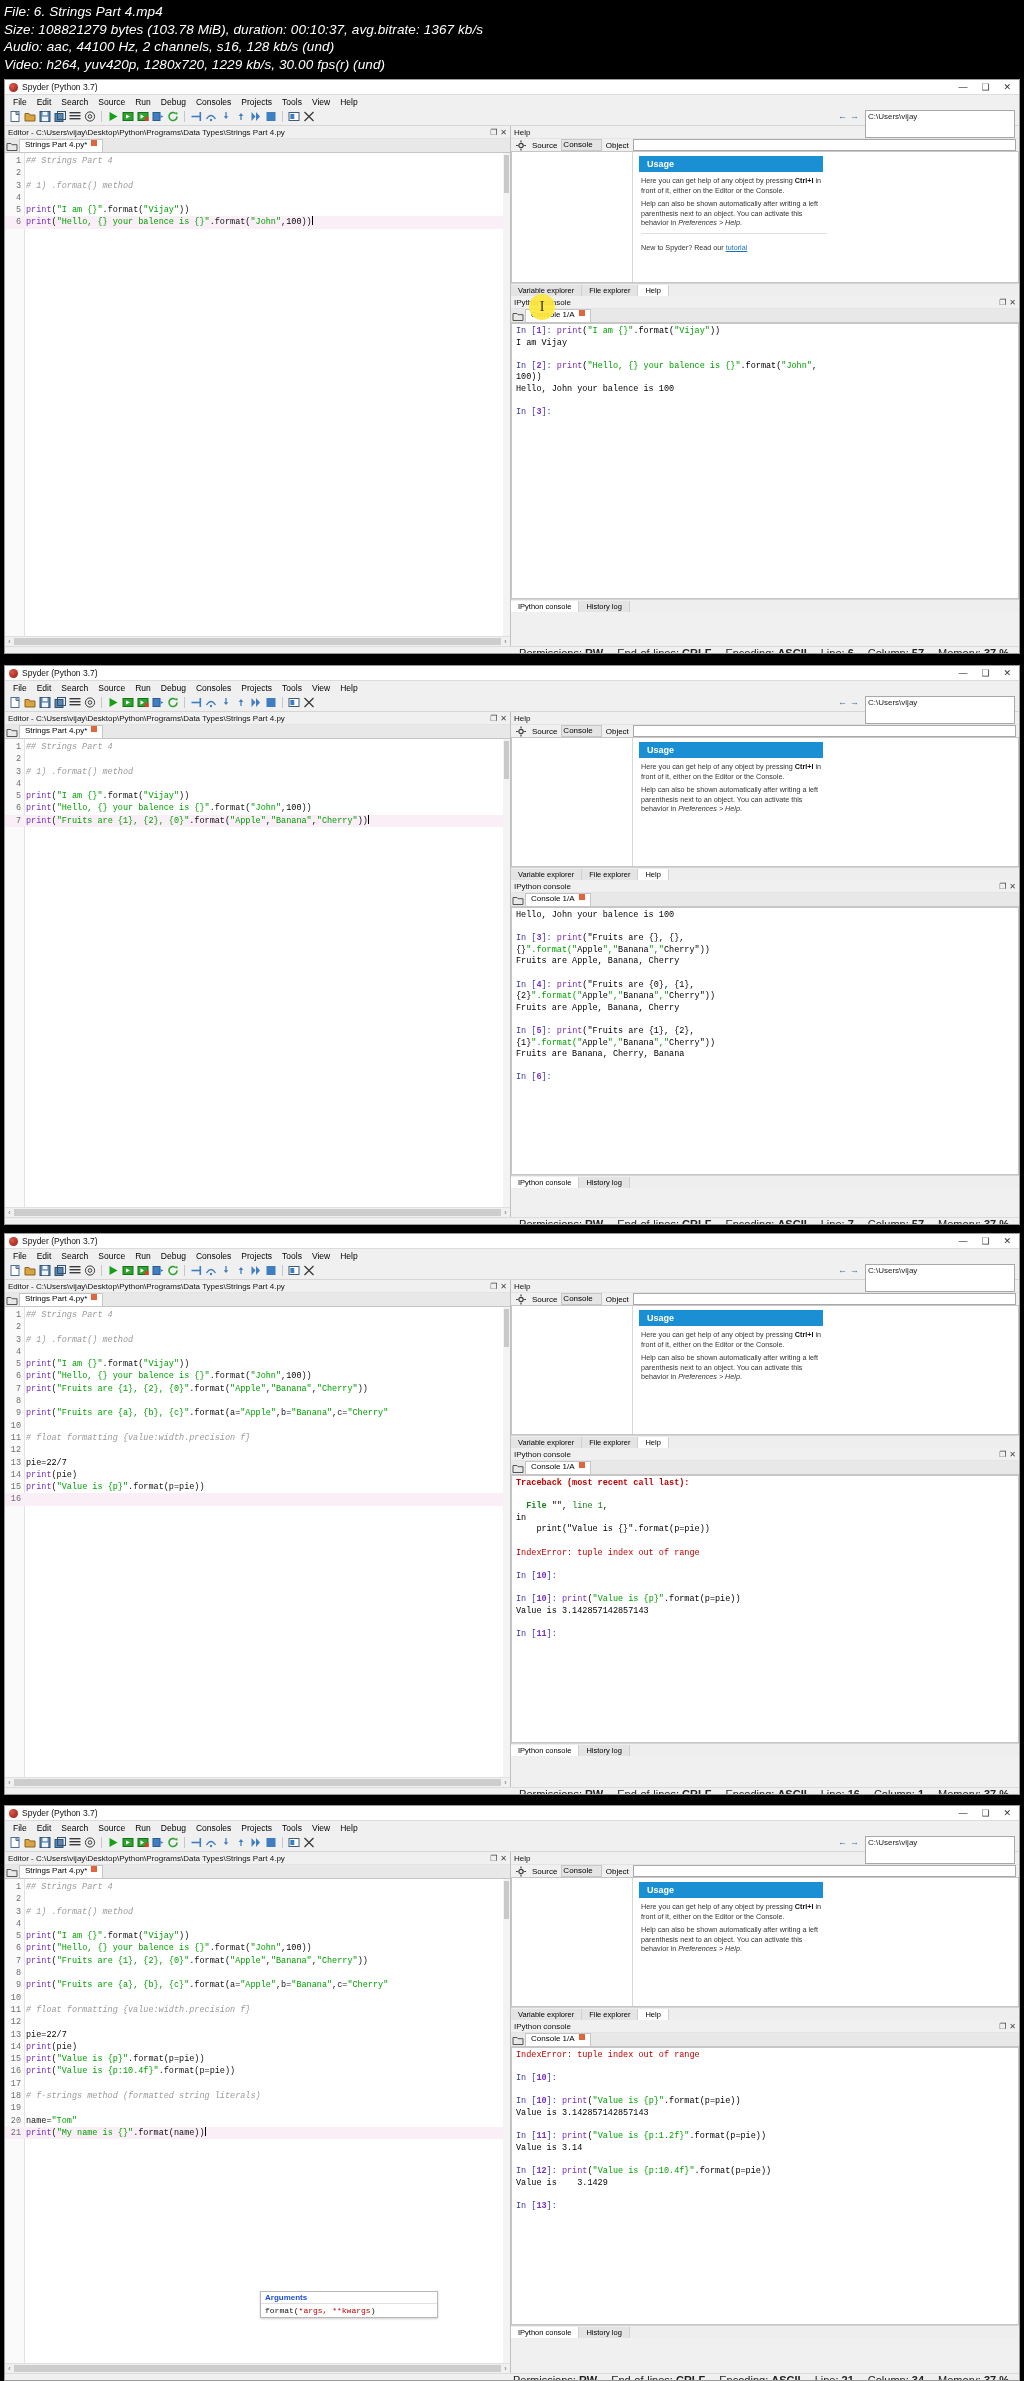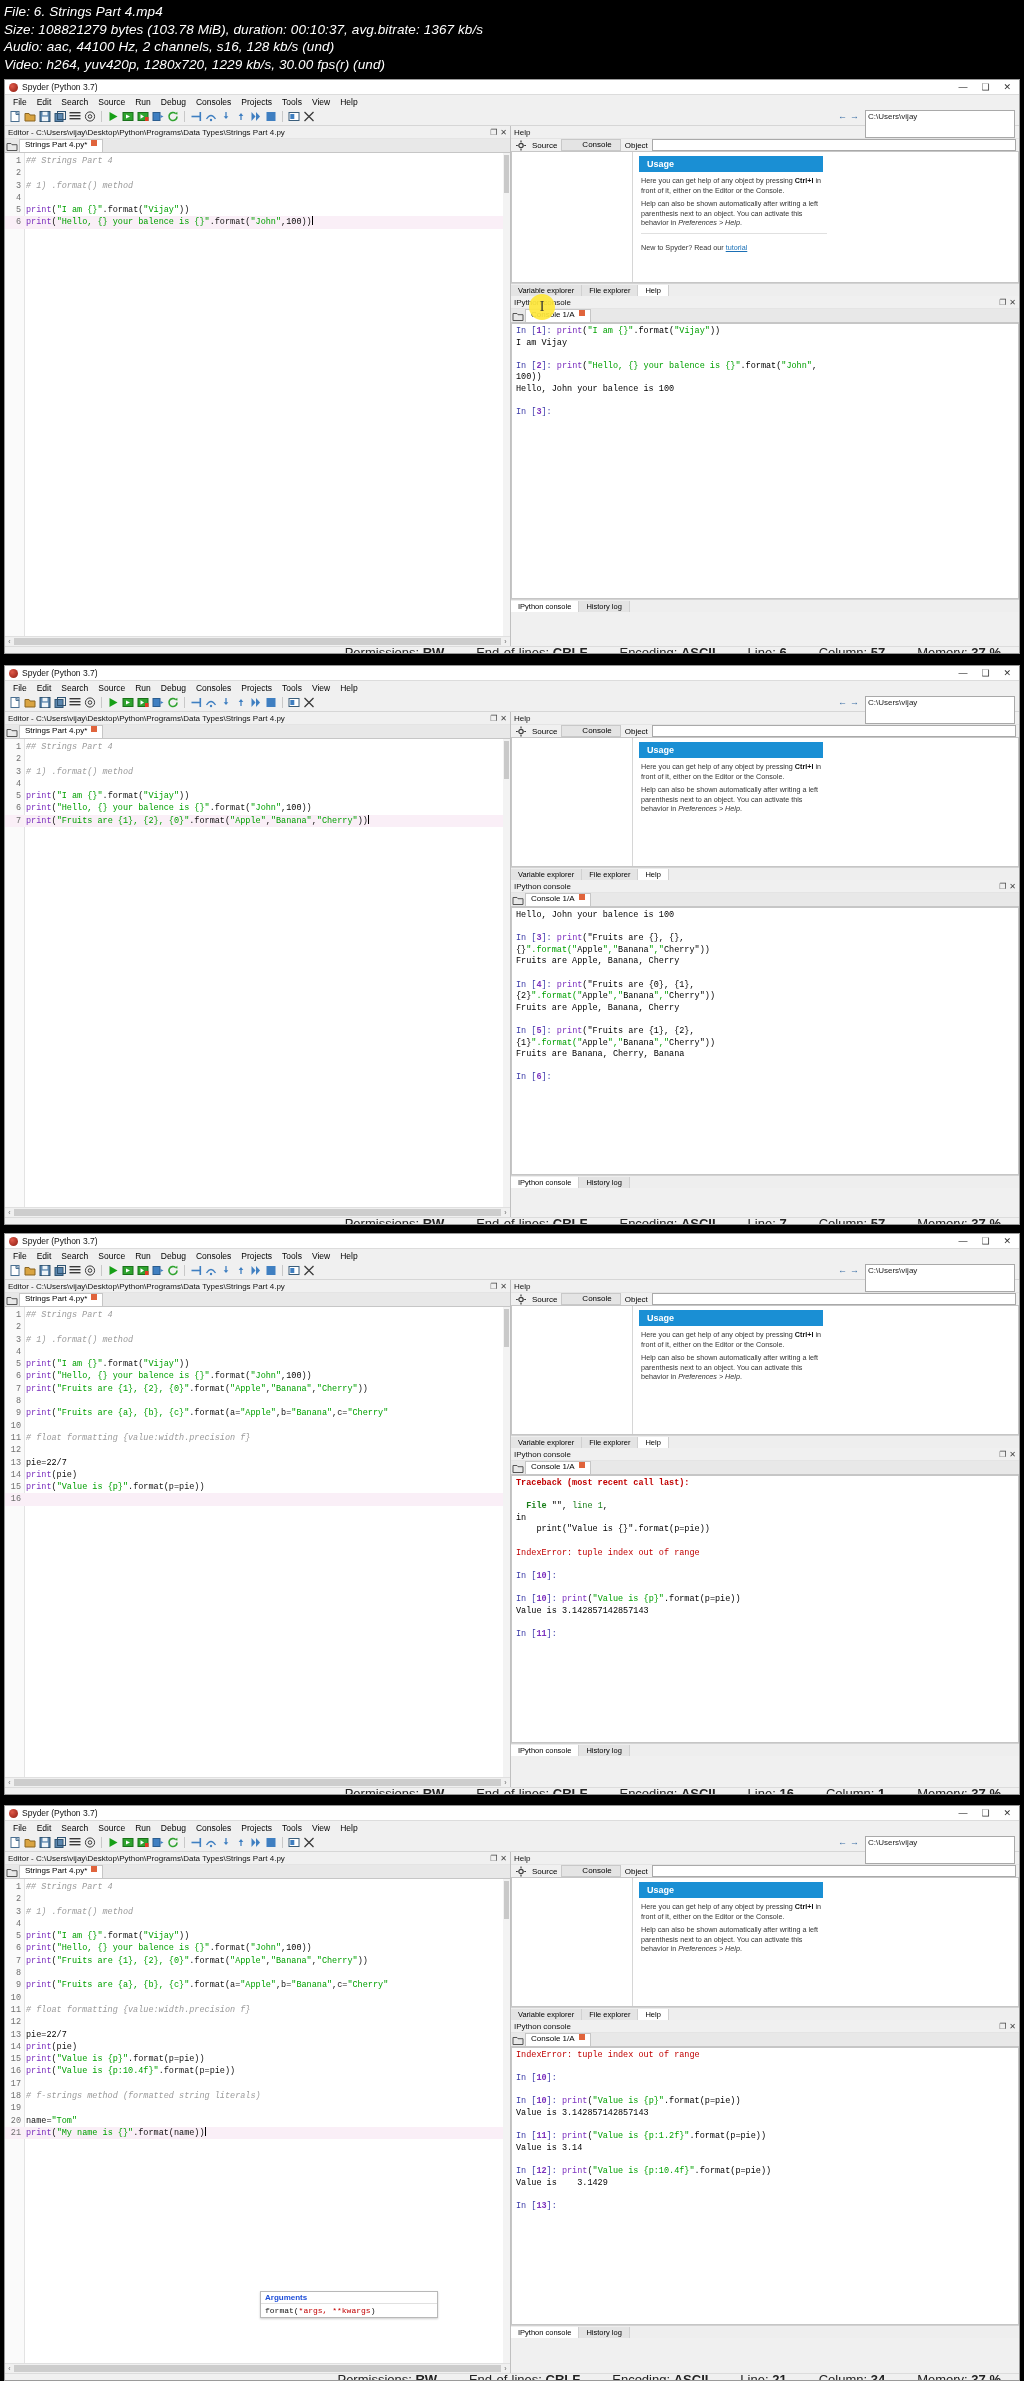--- a/index.html
+++ b/index.html
@@ -72,39 +72,39 @@
   .helpright{flex:1 1 auto;background:#fff;padding:4px 6px 0 6px;}
   .usagebar{background:#1a8fd4;color:#fff;font-size:9px;font-weight:bold;padding:3px 8px;display:inline-block;
     width:184px;box-sizing:border-box;}
   .helptxt{font-size:7.2px;line-height:9.6px;color:#333;padding:4px 2px 0 2px;width:190px;}
   .helptxt b{font-weight:bold;color:#111;}
   .helptxt i{font-style:italic;}
   .hdiv{border-top:1px solid #e0e0e0;margin:5px 2px;width:186px;}
   .lnk{color:#1a6fb5;text-decoration:underline;}
 
   .objbar{height:12px;display:flex;align-items:center;font-size:8px;gap:4px;padding:0 3px;background:#f0f0f0;}
-  .objbar .srcsel{background:#e4e4e4;border:1px solid #c8c8c8;padding:0 8px 0 20px;height:10px;line-height:10px;}
+  .objbar .srcsel{background:#e4e4e4;border:1px solid #c8c8c8;padding:0 8px 0 1px;height:10px;line-height:10px;}
   .objbar .objinput{flex:1 1 auto;height:10px;background:#fff;border:1px solid #a9a9a9;}
 
   .lowtabs{height:12px;background:#eee;display:flex;align-items:center;gap:0;border-top:1px solid #d2d2d2;}
   .lowtabs span{font-size:7.5px;padding:0 7px;height:11px;line-height:11px;background:#e4e4e4;
     border-right:1px solid #d0d0d0;}
   .lowtabs span.active{background:#fff;}
 
   .console{background:#fff;border:1px solid #c6c6c6;flex:1 1 auto;overflow:hidden;position:relative;
     font-family:"Liberation Mono",monospace;font-size:8.5px;line-height:11.6px;padding:2px 4px;}
   .console .ln2{white-space:pre;}
   .ipy-in{color:#3a3aa8;}
   .ipy-n{color:#7b2fbe;font-weight:bold;}
   .err{color:#c00000;}
   .errh{color:#c00000;font-weight:bold;}
   .trb{color:#000;}
 
   .statusbar{height:11px;background:#f0f0f0;display:flex;align-items:center;justify-content:flex-end;
-    gap:32px;font-size:13px;color:#222;padding-right:18px;border-top:1px solid #dcdcdc;}
+    gap:14px;font-size:11px;color:#222;padding-right:10px;border-top:1px solid #dcdcdc;}
   .statusbar b{font-weight:bold;}
 
   .scrollbar-h{height:9px;background:#f0f0f0;display:flex;align-items:center;border-top:1px solid #e0e0e0;}
   .scrollbar-h .thumb{height:7px;background:#cdcdcd;}
   .scrollbar-h .ar{width:9px;text-align:center;font-size:7px;color:#666;}
 
   
   .cursor{position:absolute;width:26px;height:26px;border-radius:50%;background:#ffe83b;opacity:.92;
     display:flex;align-items:center;justify-content:center;font-family:"Liberation Serif",serif;
     font-size:14px;color:#222;z-index:40;}

